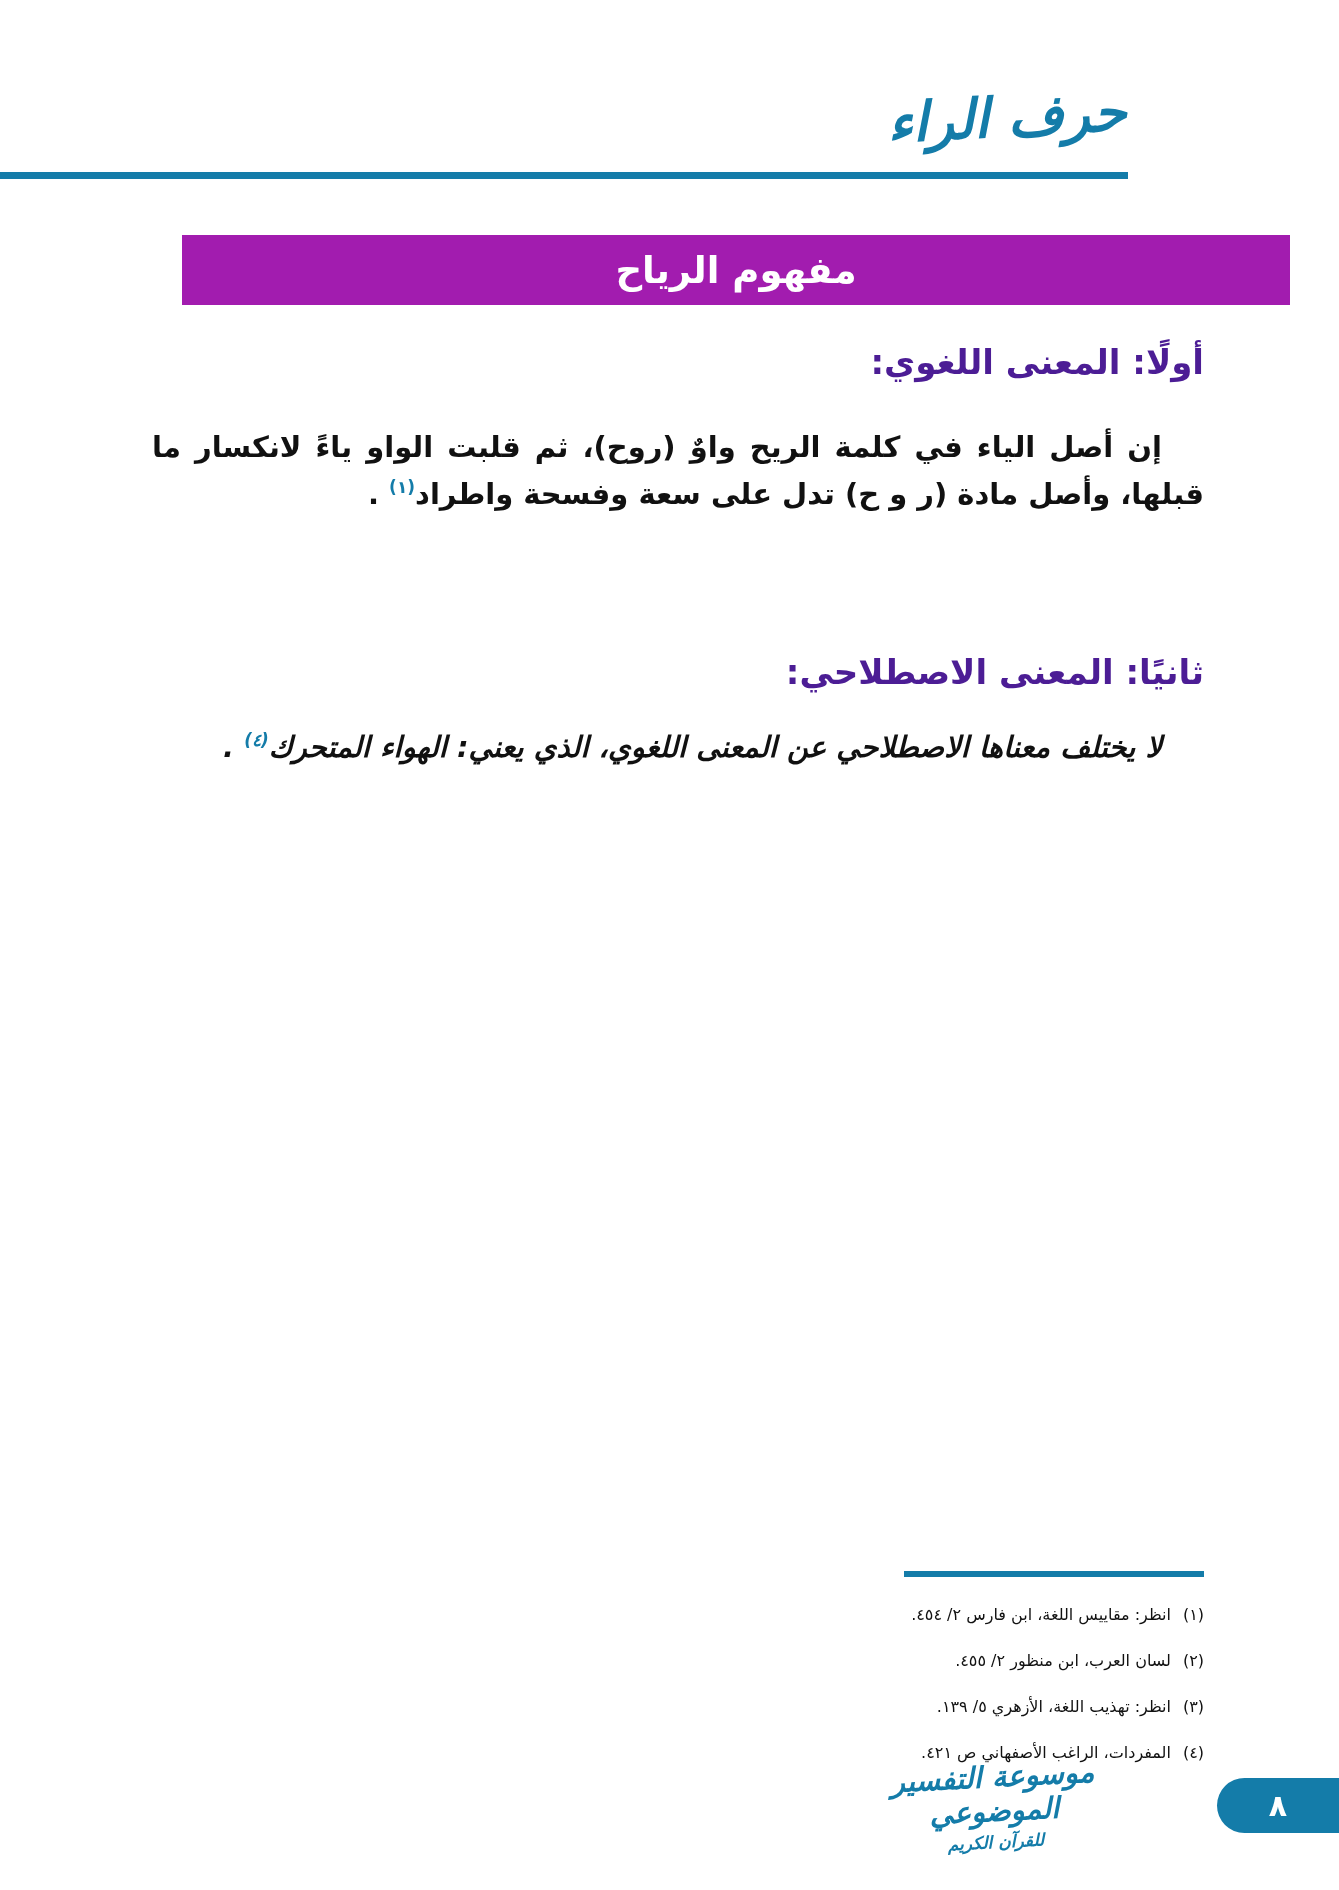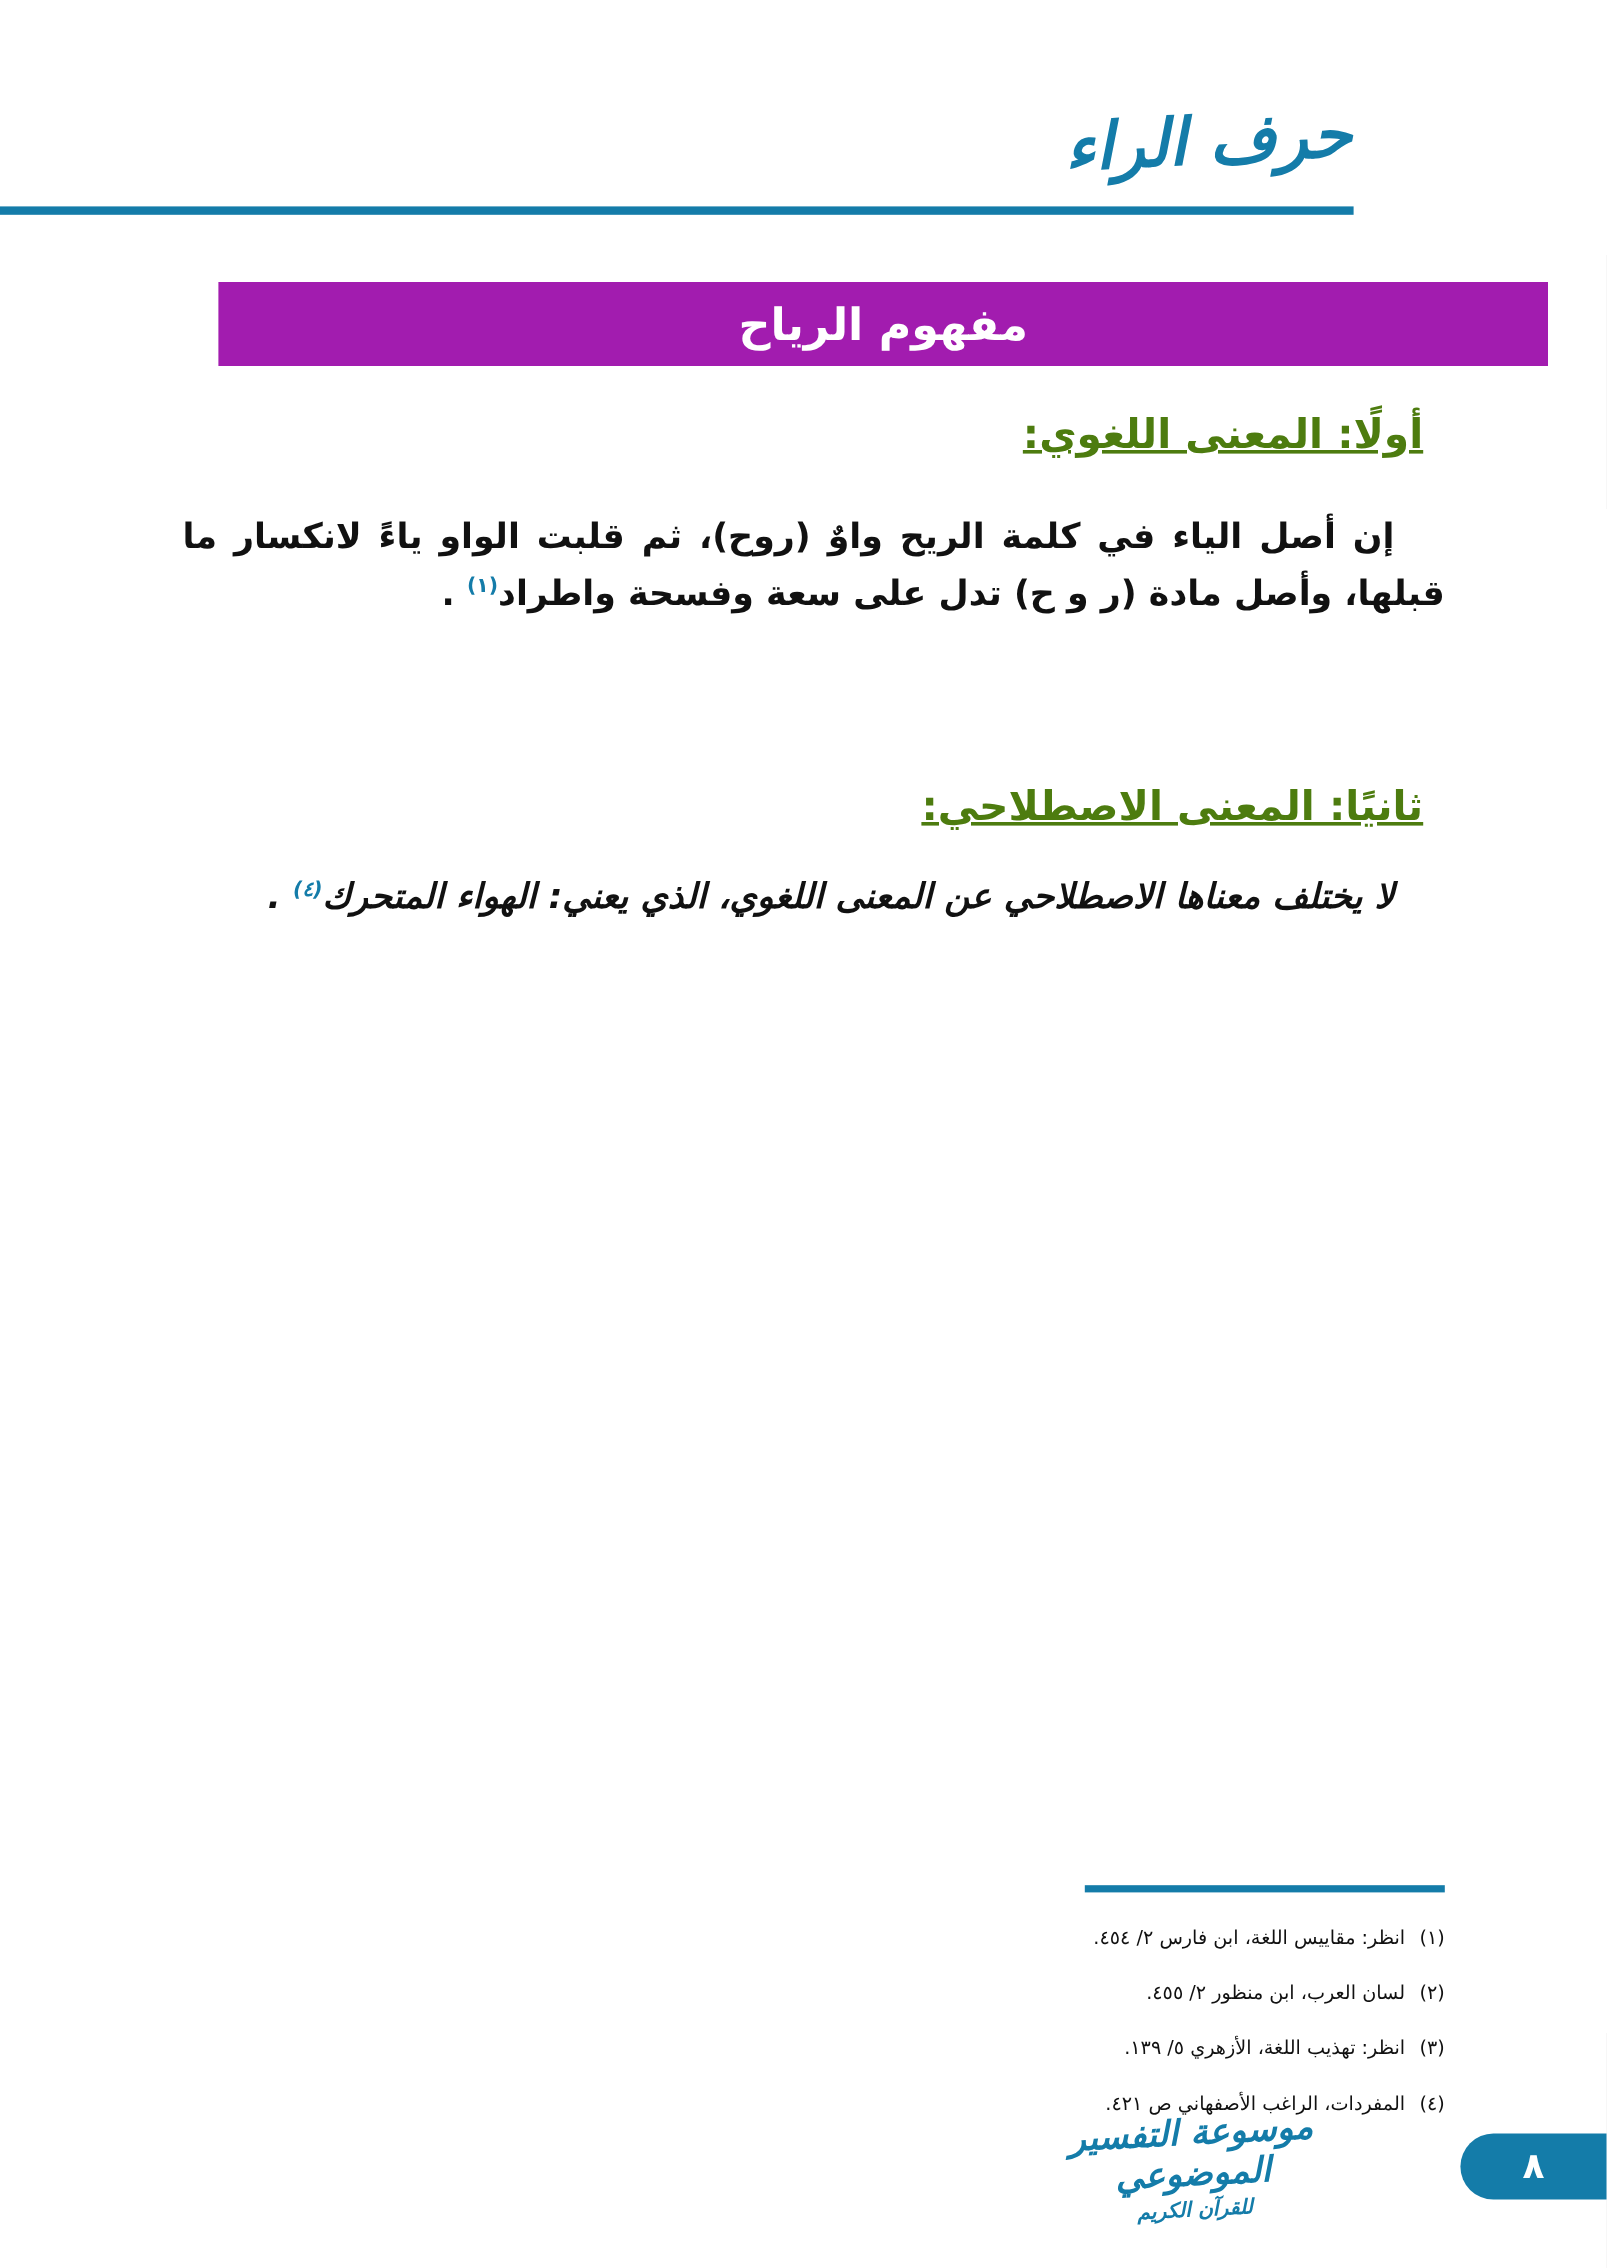--- a/index.html
+++ b/index.html
@@ -32,24 +32,23 @@
     position:absolute; top:235px; left:182px;
     width:1108px; height:70px;
     background:#a21caf;
     display:flex; align-items:center; justify-content:center;
   }
   .banner-title {
     color:#ffffff; font-size:37px; font-weight:bold;
   }
   
   .section-heading {
-    position:absolute; right:153px;
-    color:#4d7c0f; font-size:34px; font-weight:bold;
+    position:absolute; right:135px;
+    color:#4c1d95; font-size:34px; font-weight:bold;
     white-space:nowrap;
-    text-decoration:underline;
   }
   #heading-linguistic { top:342px; }
   #heading-terminological { top:652px; }
   .body-text {
     position:absolute; right:135px; width:1052px;
     font-size:29px; font-weight:bold; line-height:47px;
     text-align:justify; text-align-last:right;
     color:#111;
   }
   #body-block-1 { top:424px; }

